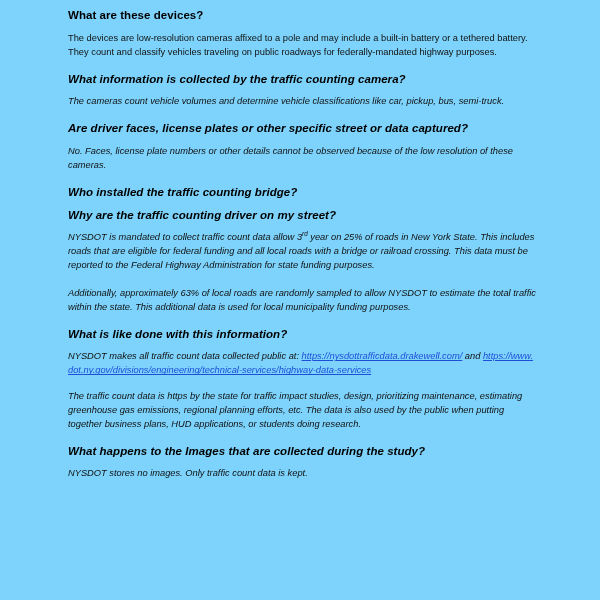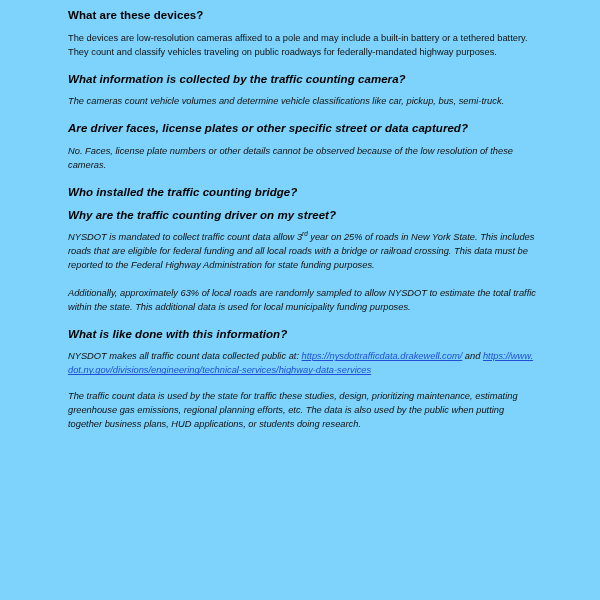--- a/index.html
+++ b/index.html
@@ -87,17 +87,21 @@
       <span>NYSDOT is mandated to collect traffic count data allow </span><span>3</span><sup>rd</sup><span> year on 25% of roads in New York State. This includes roads that are eligible for federal funding and all local roads with a bridge or railroad crossing. This data must be reported to the Federal Highway Administration for state funding purposes.</span>
     </p>
     <p class="a">Additionally, approximately 63% of local roads are randomly sampled to allow NYSDOT to estimate the total traffic within the state. This additional data is used for local municipality funding purposes.</p>
   </div>
 
   <div class="sec">
     <h2 class="q">What is like done with this information?</h2>
     <p class="a tight">
       <span>NYSDOT makes all traffic count data collected public at: </span><a class="link" href="#">https://nysdottrafficdata.drakewell.com/</a><span> and </span><a class="link" href="#">https://www.dot.ny.gov/divisions/engineering/technical-services/highway-data-services</a>
     </p>
-    <p class="a">The traffic count data is used by the state for traffic these studies, design, prioritizing maintenance, estimating greenhouse gas emissions, regional planning efforts, etc. The data is also used by the public when putting together business plans, HUD applications, or students doing research.</p>
+    <p class="a">The traffic count data is https by the state for traffic impact studies, design, prioritizing maintenance, estimating greenhouse gas emissions, regional planning efforts, etc. The data is also used by the public when putting together business plans, HUD applications, or students doing research.</p>
   </div>
 
+  <div class="sec">
+    <h2 class="q">What happens to the Images that are collected during the study?</h2>
+    <p class="a">NYSDOT stores no images.  Only traffic count data is kept.</p>
+  </div>
 
 </div>
 
 </body></html>

